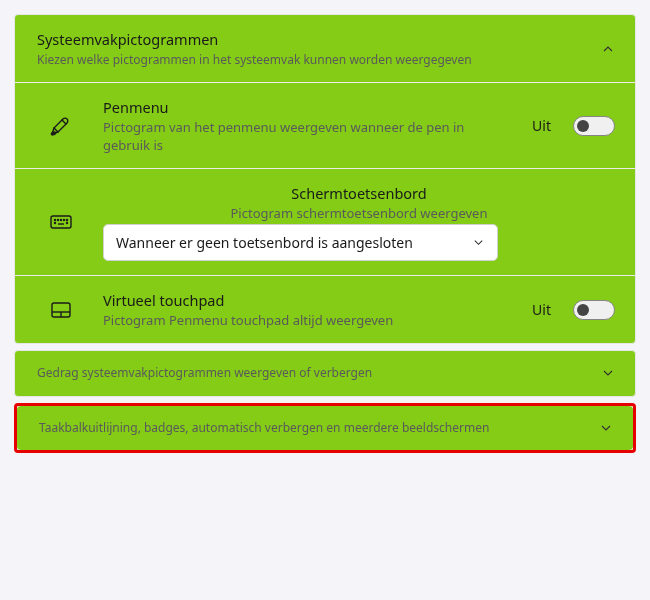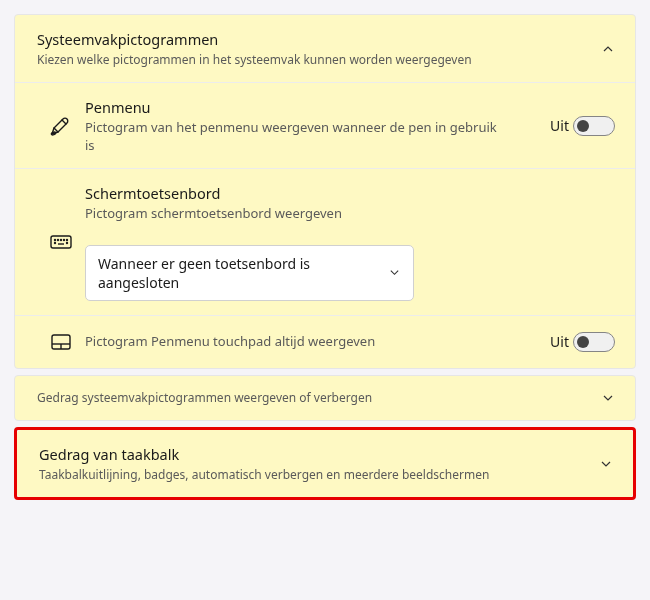--- a/index.html
+++ b/index.html
@@ -6,21 +6,21 @@
   body {
     font-family: "Segoe UI", system-ui, -apple-system, sans-serif;
     background: #f5f4f8;
     font-size: 14px;
     color: #1a1a1a;
     width: 650px;
     height: 600px;
     padding: 14px;
   }
   .card {
-    background: #fef9c3;
+    background: #84cc16;
     border: 1px solid #e6e6e6;
     border-radius: 4px;
     margin-bottom: 6px;
   }
   .section-header {
     display: flex;
     align-items: center;
     padding: 14px 20px 14px 22px;
     cursor: pointer;
   }
@@ -42,20 +42,21 @@
     display: inline-flex;
     align-items: center;
     justify-content: center;
   }
   .chevron svg { width: 12px; height: 12px; }
   .row {
     display: flex;
     align-items: center;
     padding: 14px 20px 14px 22px;
     border-top: 1px solid #ececec;
+    gap: 18px;
   }
   .row:first-of-type { border-top: 1px solid #ececec; }
   .icon-slot {
     width: 48px;
     display: flex;
     align-items: center;
     justify-content: center;
     flex-shrink: 0;
   }
   .icon-slot svg { width: 24px; height: 24px; }
@@ -96,31 +97,31 @@
     background: #444;
     border-radius: 50%;
   }
   .select {
     display: flex;
     align-items: center;
     justify-content: space-between;
     border: 1px solid #d0d0d0;
     border-radius: 5px;
     padding: 8px 12px;
-    margin-top: 22px;
+    margin-top: 1px;
     cursor: pointer;
     background: #fff;
-    width: 329px;
+    width: 395px;
   }
   .select-text {
     font-size: 14px;
     color: #1a1a1a;
   }
   .select .chevron svg { width: 11px; height: 11px; }
-  .keyboard-row .row-text { display: flex; flex-direction: column; }
+  .keyboard-row .row-text { display: flex; flex-direction: column; text-align: center; }
   .highlight {
     border: 3px solid #e60000;
     border-radius: 4px;
     margin-top: 6px;
   }
   .highlight .card {
     border: none;
     margin: 0;
   }
 </style>
@@ -187,20 +188,21 @@
 
   <div class="row">
     <div class="icon-slot">
       <svg viewBox="0 0 24 24" fill="none" stroke="#1a1a1a" stroke-width="1.4">
         <rect x="3" y="5" width="18" height="14" rx="2"></rect>
         <line x1="3" y1="14" x2="21" y2="14"></line>
         <line x1="12" y1="14" x2="12" y2="19"></line>
       </svg>
     </div>
     <div class="row-text">
+      <div class="row-title">Virtueel touchpad</div>
       <div class="row-desc">Pictogram Penmenu touchpad altijd weergeven</div>
     </div>
     <div class="state-label">Uit</div>
     <div class="toggle"></div>
   </div>
 </div>
 
 <div class="card">
   <div class="section-header">
     <div class="text-col">
@@ -211,21 +213,20 @@
           <path d="M2 4 L6 8 L10 4"></path>
         </svg>
     </span>
   </div>
 </div>
 
 <div class="highlight">
   <div class="card">
     <div class="section-header">
       <div class="text-col">
-        <div class="section-title">Gedrag van taakbalk</div>
         <div class="section-desc">Taakbalkuitlijning, badges, automatisch verbergen en meerdere beeldschermen</div>
       </div>
       <span class="chevron">
         <svg viewBox="0 0 12 12" fill="none" stroke="#333" stroke-width="1.2">
             <path d="M2 4 L6 8 L10 4"></path>
           </svg>
       </span>
     </div>
   </div>
 </div>

